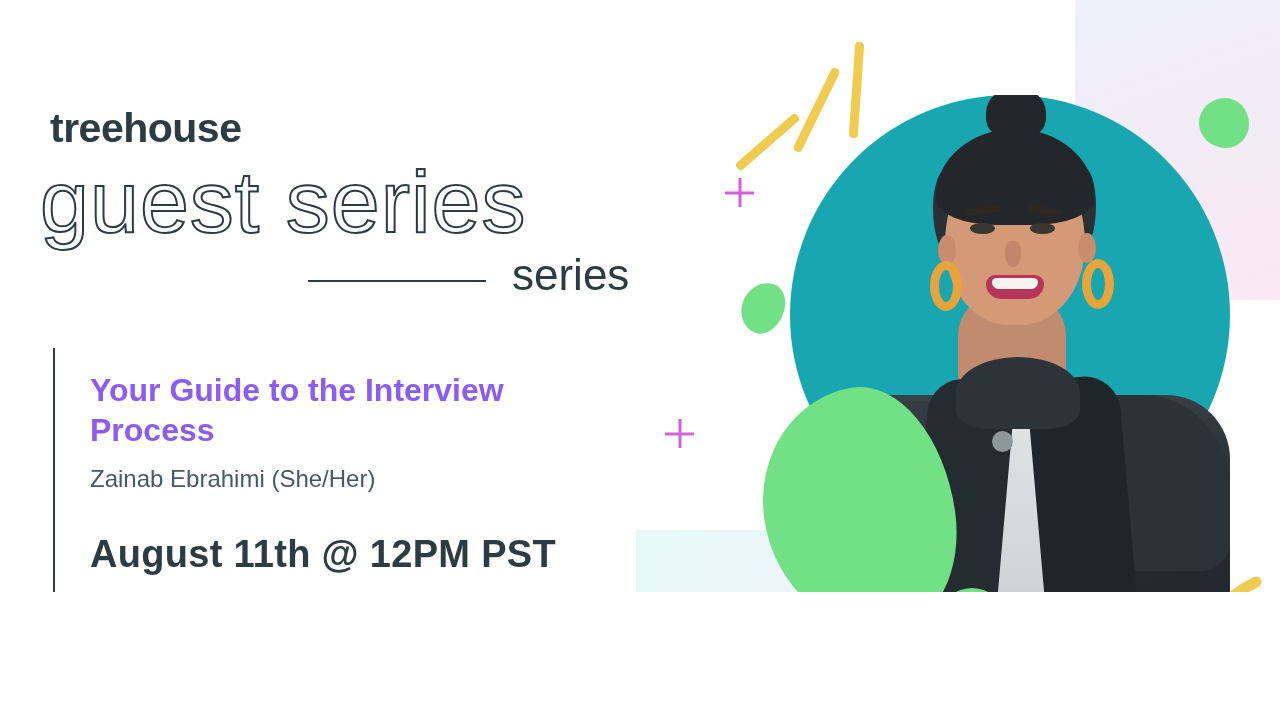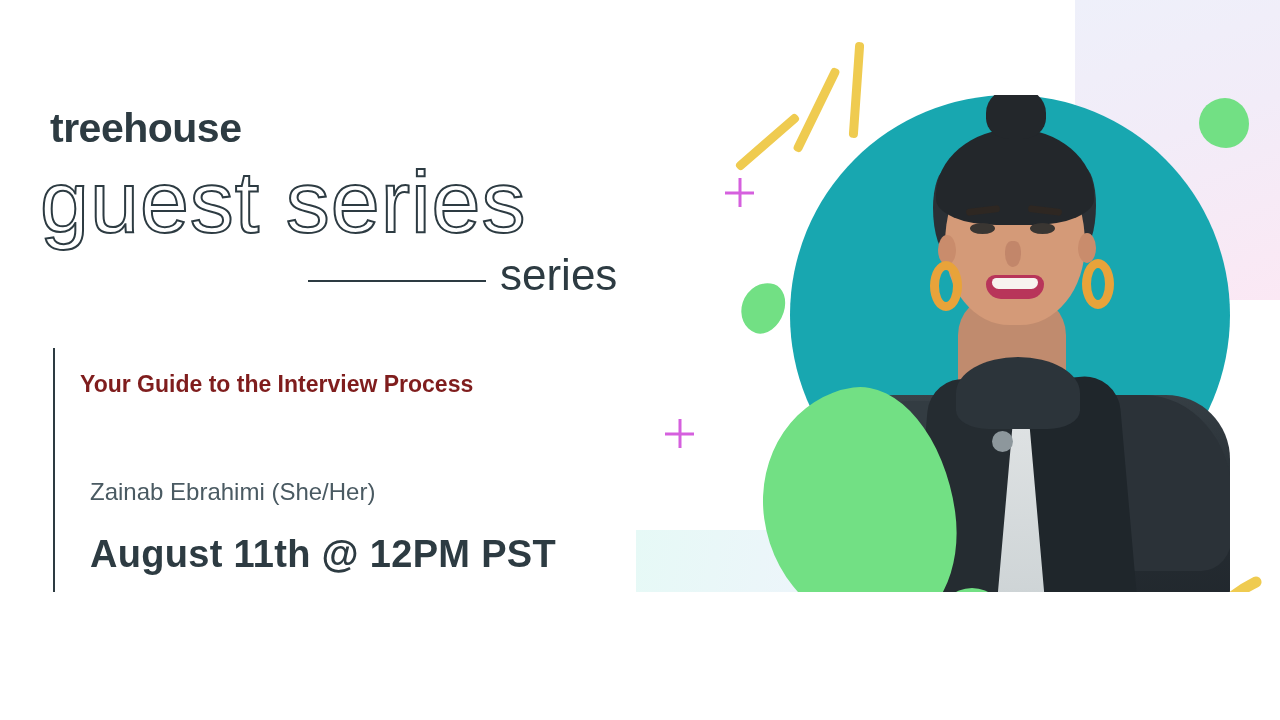--- a/index.html
+++ b/index.html
@@ -36,35 +36,35 @@
     line-height:1; white-space:nowrap;
     color:transparent;
     -webkit-text-stroke:2px #2d3b42;
     text-stroke:2px #2d3b42;
   }
   .series-rule{
     position:absolute; left:308px; top:280px; width:178px; height:2px;
     background:#2d3b42;
   }
   .series-word{
-    position:absolute; left:500px; top:253px;
+    position:absolute; left:512px; top:253px;
     font-size:44px; font-weight:500; color:#2d3b42; line-height:1;
   }
 
   .vrule{
     position:absolute; left:53px; top:348px; width:2px; height:253px;
     background:#2d3b42;
   }
 
   .talk-title{
-    position:absolute; left:80px; top:370px; width:460px;
-    font-size:23px; font-weight:600; line-height:1.25; color:#7f1d1d;
+    position:absolute; left:90px; top:370px; width:460px;
+    font-size:32px; font-weight:600; line-height:1.25; color:#8b5cf6;
   }
   .speaker{
-    position:absolute; left:90px; top:476px; width:470px;
+    position:absolute; left:90px; top:463px; width:470px;
     font-size:24px; font-weight:400; line-height:1.32; color:#4a5a62;
   }
   .datetime{
     position:absolute; left:90px; top:535px;
     font-size:38px; font-weight:700; letter-spacing:0.3px;
     color:#2d3b42; line-height:1; white-space:nowrap;
   }
 
   
   .hero{ position:absolute; left:636px; top:0; width:644px; height:720px; }

